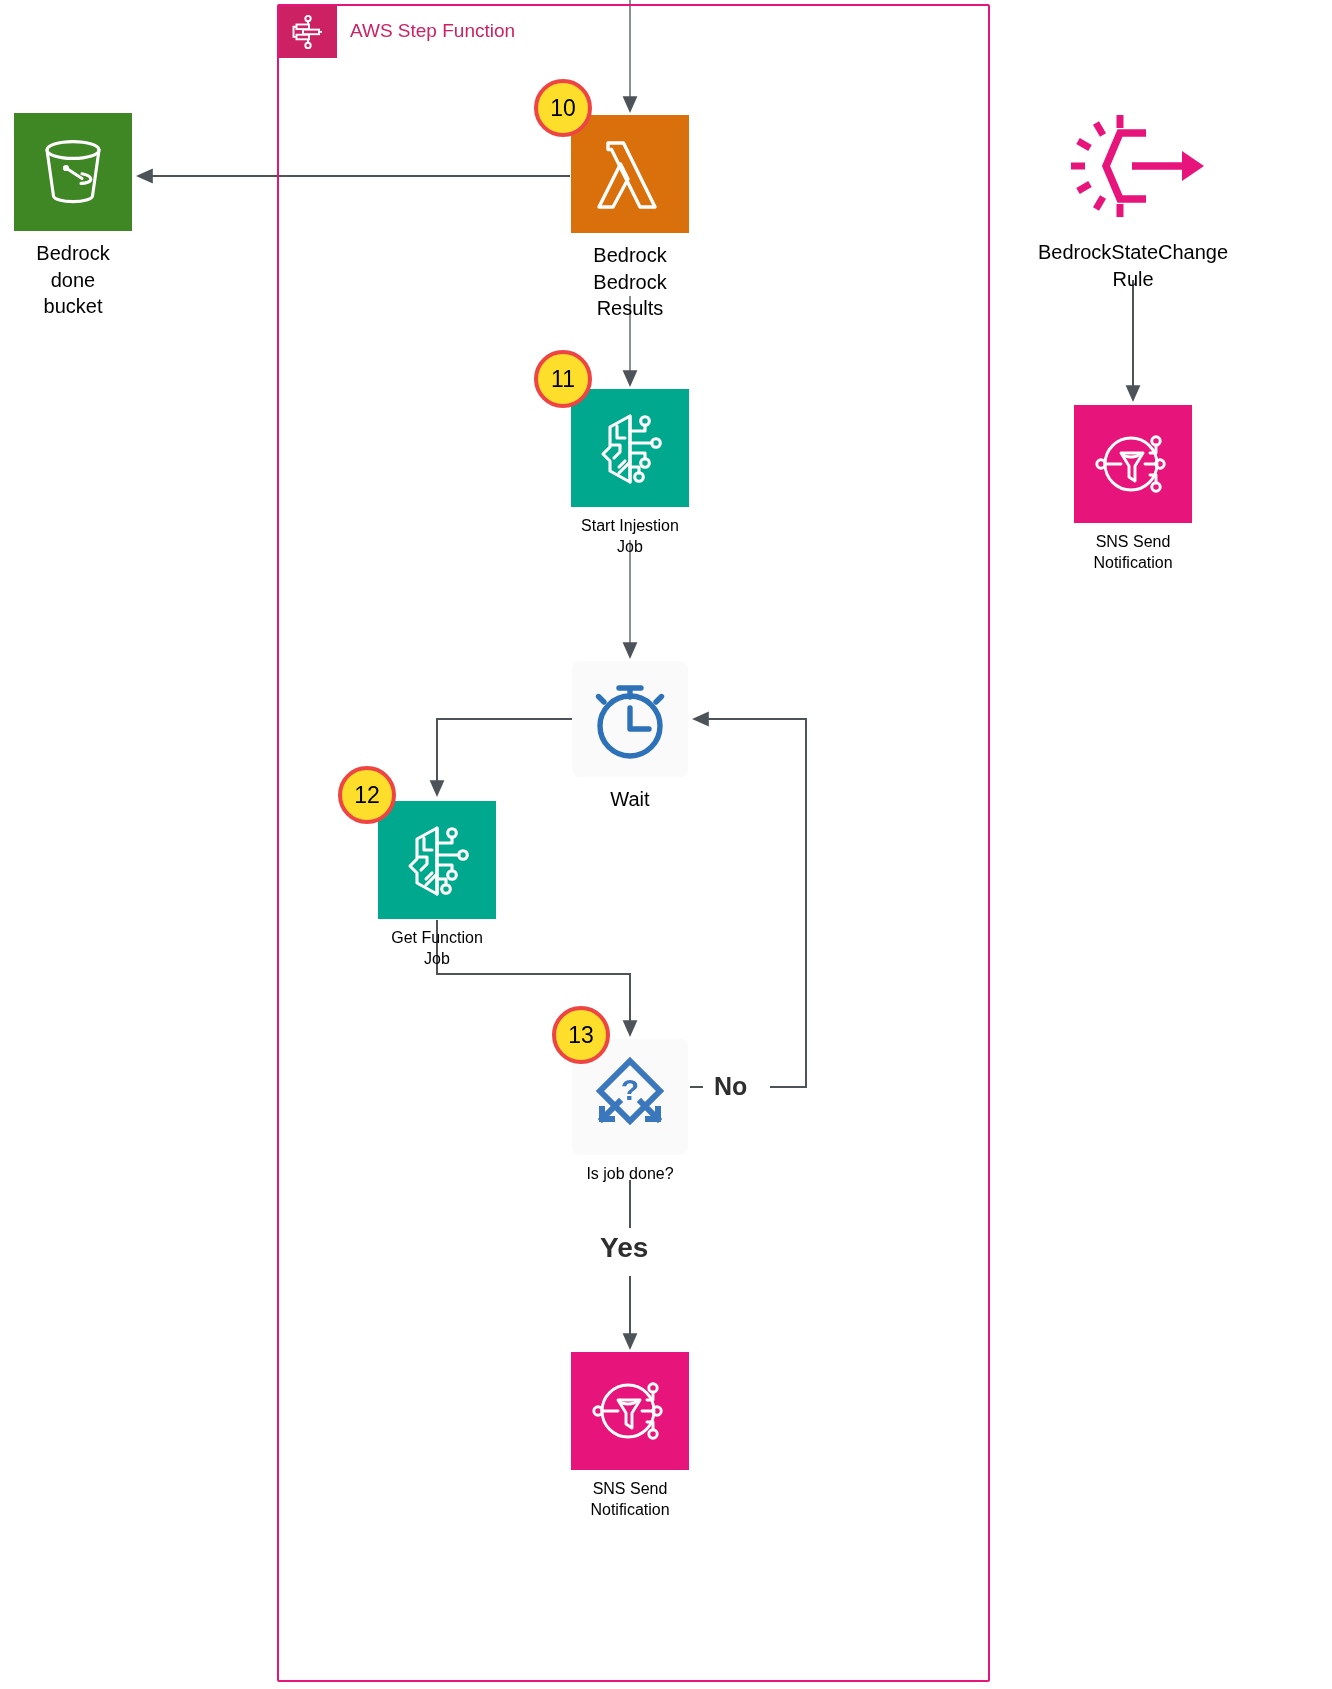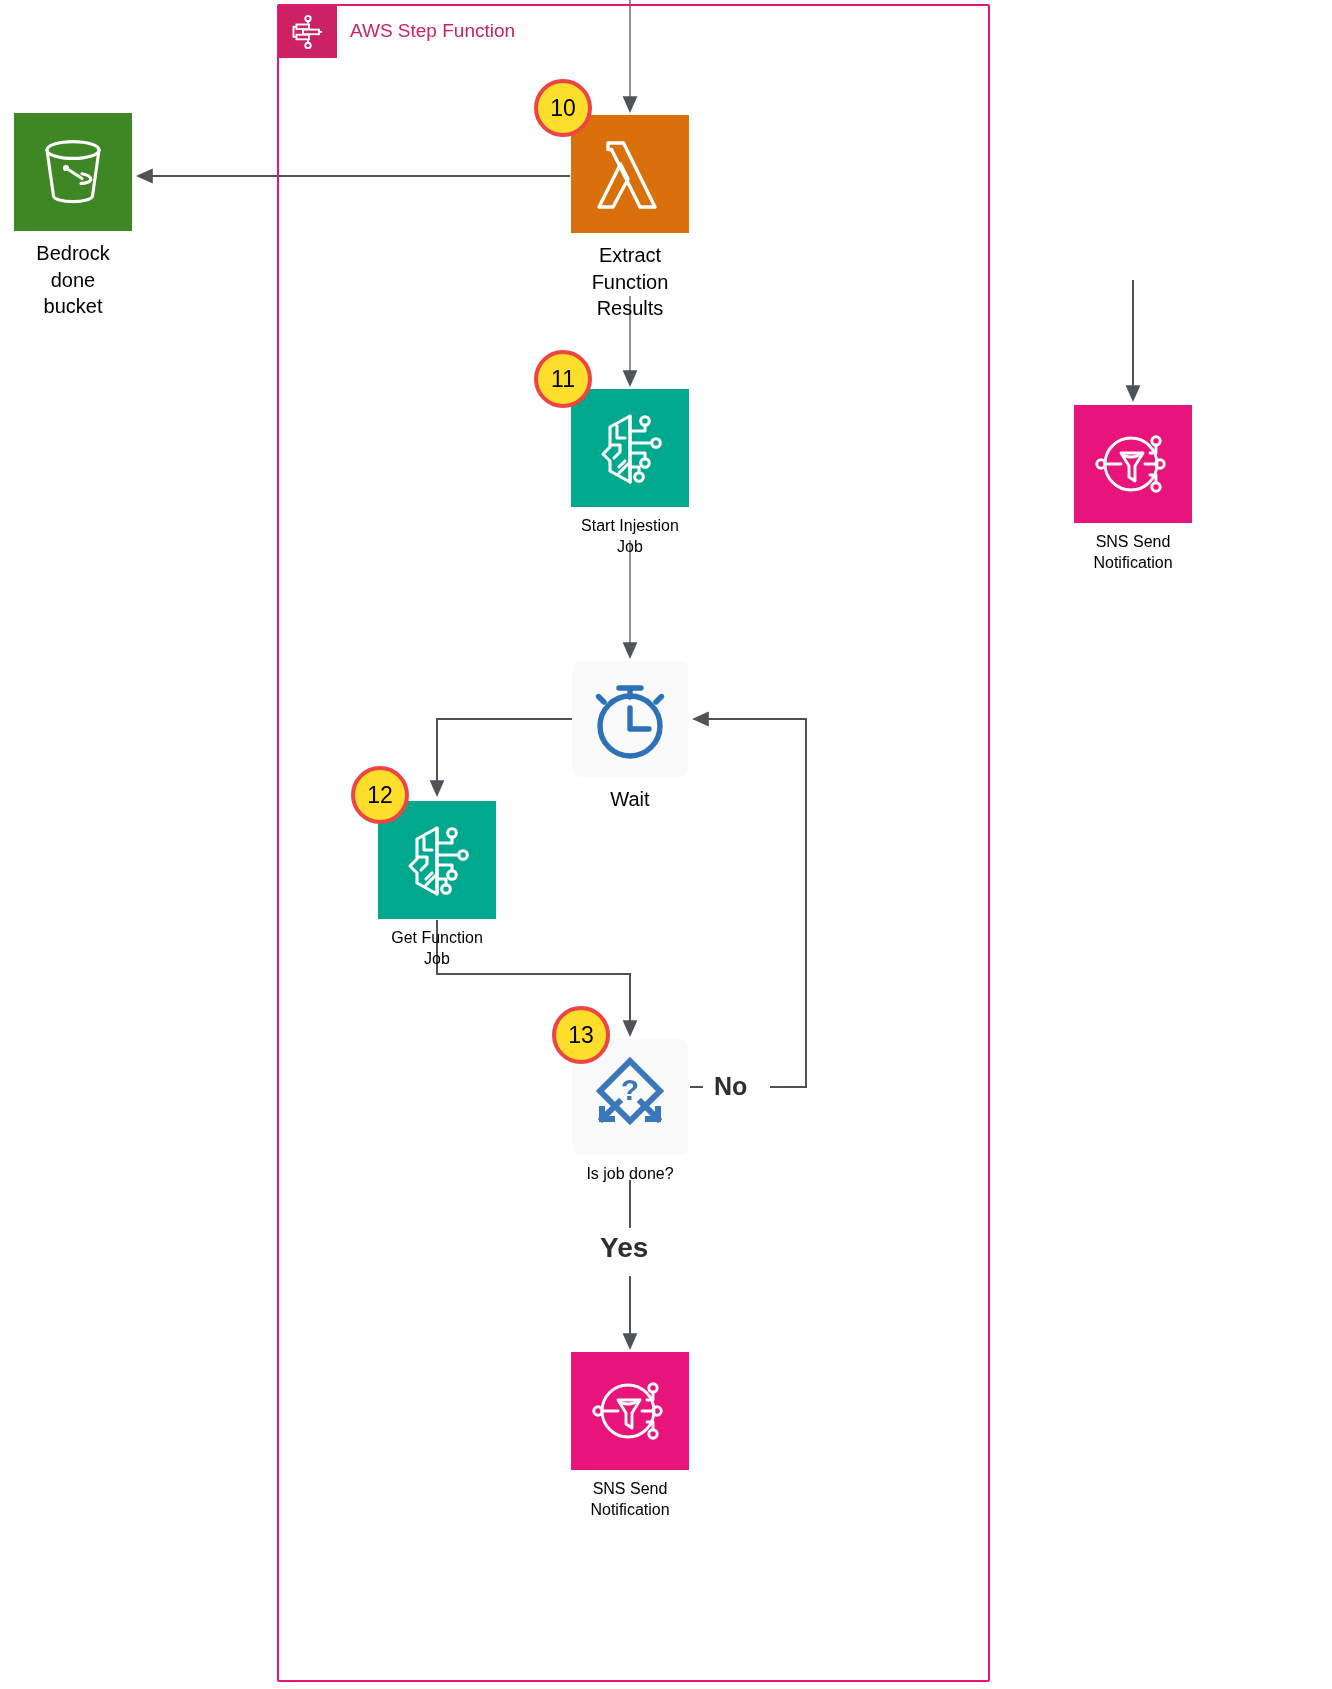--- a/index.html
+++ b/index.html
@@ -197,21 +197,21 @@
 
   <div class="node" style="left:571px; top:115px; width:118px;">
     <div class="node-icon icon-lambda">
       <svg width="86" height="86" viewBox="0 0 86 86" aria-hidden="true">
         <g fill="none" stroke="#ffffff" stroke-width="3.4" stroke-linejoin="round">
           <path d="M21 12 L36.5 12 L68 76 L53 76 L24.5 18.5 L21 18.5 Z"></path>
           <path d="M33.5 33 L41 48 L26 76 L12 76 Z"></path>
         </g>
       </svg>
     </div>
-    <div class="node-label">Extract Function
+    <div class="node-label">Bedrock Bedrock
 Results</div>
   </div>
   <div class="step-badge" style="left:534px; top:79px;">10</div>
 
   <div class="node" style="left:571px; top:389px; width:118px;">
     <div class="node-icon icon-bedrock">
       <svg width="86" height="86" viewBox="0 0 86 86" aria-hidden="true">
         <g fill="none" stroke="#ffffff" stroke-width="3.1" stroke-linejoin="round" stroke-linecap="round">
           <path d="M43 11 L23 22 L23 42 L16 49 L23 56 L23 66 L43 77 Z"></path>
           <path d="M43 11 L43 77"></path>
@@ -266,21 +266,21 @@
           <circle cx="69" cy="38" r="4.3"></circle>
           <path d="M43 48 L58 48 L58 54"></path>
           <circle cx="58" cy="58" r="4.3"></circle>
           <path d="M43 62 L52 62 L52 68"></path>
           <circle cx="52" cy="72" r="4.3"></circle>
         </g>
       </svg>
     </div>
     <div class="node-label small">Get Function Job</div>
   </div>
-  <div class="step-badge" style="left:351px; top:766px;">12</div>
+  <div class="step-badge" style="left:338px; top:766px;">12</div>
 
   <div class="node" style="left:572px; top:1039px; width:116px;">
     <div class="node-icon icon-plain" style="width:116px;height:116px;">
       <svg width="98" height="98" viewBox="0 0 98 98" aria-hidden="true">
         <g fill="none" stroke="#3B77BC" stroke-width="6" stroke-linecap="square" stroke-linejoin="miter">
           <path d="M49 13 L79 43 L49 73 L19 43 Z"></path>
           <path d="M38 54 L21 71"></path>
           <path d="M21 61 L21 71 L31 71"></path>
           <path d="M60 54 L77 71"></path>
           <path d="M77 61 L77 71 L67 71"></path>
@@ -309,20 +309,46 @@
           <path d="M60 32 L66 32 L66 24"></path>
           <circle cx="66" cy="20" r="4.2"></circle>
           <path d="M60 54 L66 54 L66 62"></path>
           <circle cx="66" cy="66" r="4.2"></circle>
         </g>
       </svg>
     </div>
     <div class="node-label small">SNS Send Notification</div>
   </div>
 
+  <div class="node" style="left:1043px; top:110px; width:180px;">
+    <div class="node-icon icon-bare" style="width:180px;height:120px;">
+      <svg width="150" height="118" viewBox="0 0 150 118" aria-hidden="true">
+        <g stroke="#E7157B" stroke-width="7" fill="none" stroke-linecap="butt">
+
+          <path d="M62 4 L62 17"></path>
+          <path d="M38 12 L45 24"></path>
+          <path d="M20 30 L32 37"></path>
+          <path d="M13 55 L27 55"></path>
+          <path d="M20 80 L32 73"></path>
+          <path d="M38 98 L45 86"></path>
+          <path d="M62 106 L62 93"></path>
+        </g>
+        <g stroke="#E7157B" stroke-width="7.5" fill="none" stroke-linejoin="miter">
+
+          <path d="M88 22 L62 22 L48 55 L62 88 L88 88"></path>
+        </g>
+        <g stroke="#E7157B" stroke-width="7.5" fill="none">
+          <path d="M74 55 L132 55"></path>
+        </g>
+        <path d="M124 40 L146 55 L124 70 Z" fill="#E7157B"></path>
+      </svg>
+    </div>
+    <div class="node-label">BedrockStateChange
+Rule</div>
+  </div>
 
   <div class="node" style="left:1074px; top:405px; width:118px;">
     <div class="node-icon icon-sns">
       <svg width="86" height="86" viewBox="0 0 86 86" aria-hidden="true">
         <g fill="none" stroke="#ffffff" stroke-width="2.9" stroke-linejoin="round" stroke-linecap="round">
           <circle cx="41" cy="43" r="26"></circle>
           <path d="M31 32 L53 32 L45 45 L45 60 L39 56 L39 45 Z"></path>
           <path d="M33 32.8 C33 34.6 36.6 36 41 36 C45.4 36 49 34.6 49 32.8"></path>
           <path d="M15 43 L31 43"></path>
           <circle cx="11" cy="43" r="4.2"></circle>

